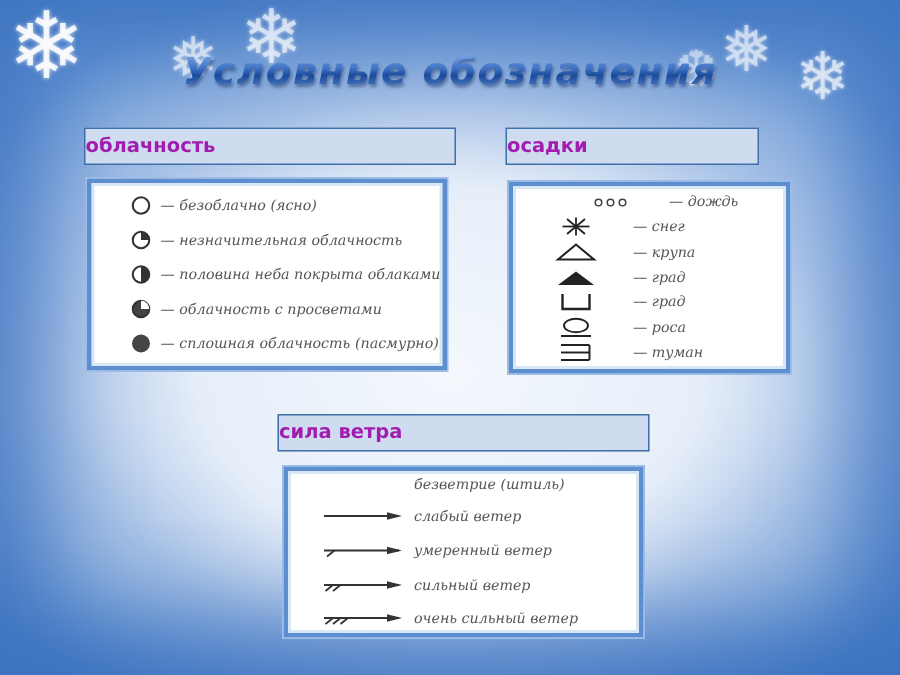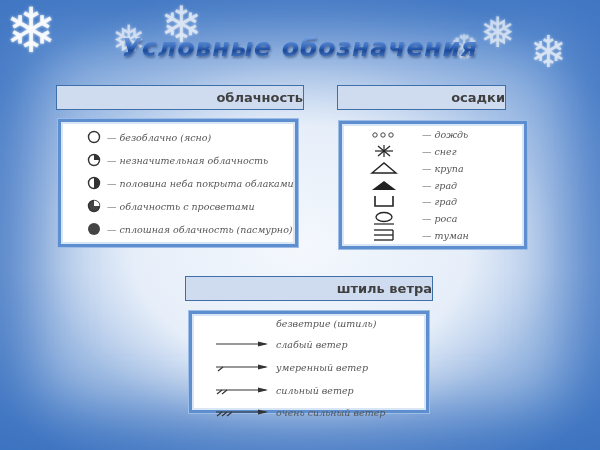--- a/index.html
+++ b/index.html
@@ -11,22 +11,22 @@
   .vign{position:absolute;inset:0;
     box-shadow: inset 0 0 60px 30px rgba(55,110,190,0.75);}
   .flake{position:absolute;color:rgba(255,255,255,0.85);font-family:"DejaVu Sans",sans-serif;line-height:1;text-shadow:0 0 3px rgba(255,255,255,0.8);}
   .title{position:absolute;left:0;right:0;top:33px;text-align:center;
     font-family:"DejaVu Sans",sans-serif;font-weight:bold;font-style:italic;font-size:25px;letter-spacing:1px;
     color:#2456a8;
     background:linear-gradient(180deg,#8fb6ec 0%,#3a6fc2 45%,#1b4a9a 60%,#5f8fd6 100%);
     -webkit-background-clip:text;background-clip:text;-webkit-text-fill-color:transparent;
     text-shadow:none;filter:drop-shadow(1px 2px 1px rgba(20,40,90,0.45));}
   .hbar{position:absolute;height:25px;background:#cfdcf0;border:1px solid #3f6fa8;
-    display:flex;align-items:center;justify-content:flex-end;
-    font-family:"DejaVu Sans",sans-serif;font-weight:bold;font-size:13px;color:#404040;box-sizing:border-box;}
+    display:flex;align-items:center;justify-content:flex-start;
+    font-family:"DejaVu Sans",sans-serif;font-weight:bold;font-size:13px;color:#a21caf;box-sizing:border-box;}
   .frame{position:absolute;background:#fff;border:3px solid #5d8fd0;box-sizing:border-box;
     box-shadow: inset 0 0 0 2px #d9e6f6, 0 0 0 1px #9dbde6;}
   .hand{font-family:"DejaVu Serif",serif;font-style:italic;color:#555;font-size:9.5px;white-space:nowrap;}
   .row{position:absolute;display:flex;align-items:center;text-align:right;}
   .sym{display:inline-block;flex:none;}
   svg{display:block;}
 </style>
 </head>
 <body>
 
@@ -88,21 +88,21 @@
         </svg>
       </span>
     <span class="hand" style="margin-left:6px">— сплошная облачность (пасмурно)</span>
   </div>
 </div>
 
 <div class="hbar" style="left:337px;top:85px;width:169px;">
   <span>осадки</span>
 </div>
 <div class="frame" style="left:339px;top:121px;width:188px;height:128px;">
-  <div class="row" style="left:0;top:5px;">
+  <div class="row" style="left:0;top:5px;padding-left:24px;">
     <span class="sym" style="width:80px">
         <svg width="80" height="10">
           <circle cx="33" cy="5" r="2.2" fill="none" stroke="#444"></circle>
           <circle cx="41" cy="5" r="2.2" fill="none" stroke="#444"></circle>
           <circle cx="49" cy="5" r="2.2" fill="none" stroke="#444"></circle>
         </svg>
       </span>
     <span class="hand">— дождь</span>
   </div>
   <div class="row" style="left:0;top:20px;">
@@ -160,23 +160,23 @@
             <line x1="32" y1="12" x2="51" y2="12"></line>
             <line x1="51" y1="2" x2="51" y2="12"></line>
           </g>
         </svg>
       </span>
     <span class="hand">— туман</span>
   </div>
 </div>
 
 <div class="hbar" style="left:185px;top:276px;width:248px;">
-  <span>штиль ветра</span>
-</div>
-<div class="frame" style="left:189px;top:311px;width:240px;height:102px;">
+  <span>сила ветра</span>
+</div>
+<div class="frame" style="left:189px;top:311px;width:240px;height:114px;">
   <div class="row" style="left:0;top:4px;">
     <span class="sym" style="width:84px"></span>
     <span class="hand">безветрие (штиль)</span>
   </div>
   <div class="row" style="left:0;top:24px;">
     <span class="sym" style="width:84px">
         <svg width="84" height="12">
           <line x1="24" y1="6" x2="74" y2="6" stroke="#333" stroke-width="1.2"></line>
           <path d="M66 3.5 L76 6 L66 8.5 Z" fill="#333"></path>
         </svg>

